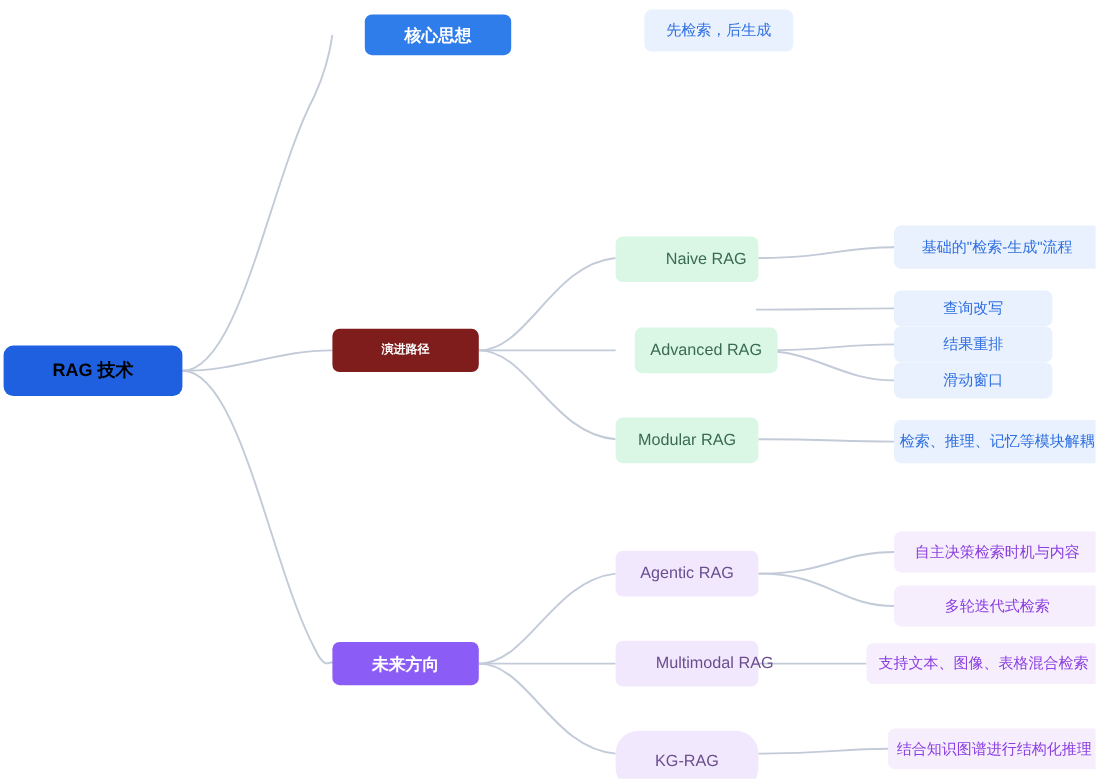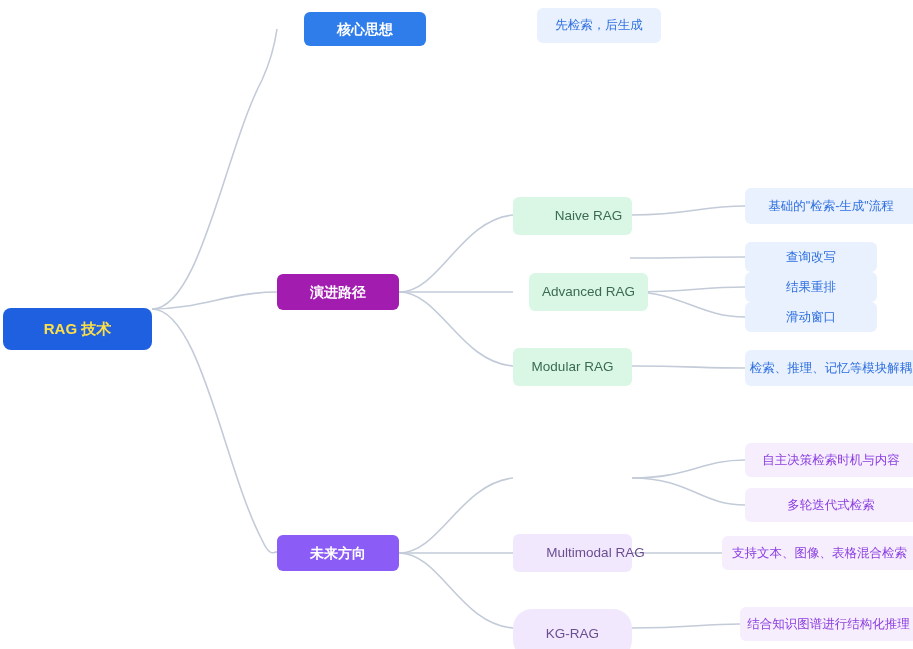--- a/index.html
+++ b/index.html
@@ -21,29 +21,28 @@
     display:flex;align-items:center;justify-content:center;
     text-align:center;
     border-radius:6px;
     white-space:nowrap;
     line-height:1.2;
   }
 
   
   .node.root{
     background:#1f60e0;
-    color:#fde047;
+    color:#000000;
     font-weight:bold;
     font-size:15px;
     border-radius:8px;
-    margin-top:20px;
   }
   
   .node.b-blue{background:#2f7ceb;color:#ffffff;font-weight:bold;font-size:14px;margin-left:27px;}
-  .node.b-green{background:#a21caf;color:#ffffff;font-weight:bold;font-size:14px;}
+  .node.b-green{background:#7f1d1d;color:#ffffff;font-weight:bold;font-size:10px;}
   .node.b-purple{background:#8b5cf6;color:#ffffff;font-weight:bold;font-size:14px;text-align:center;}
 
   
   .node.t-green{background:#d9f7e4;color:#3b6a52;font-size:13.5px;}
   .node.t-purple{background:#f2e8fd;color:#6b4e8f;font-size:13.5px;}
 
   
   .node.l-blue{background:#e8f1fd;color:#2f6fe0;font-size:12.5px;}
   .node.l-purple{background:#f6edfd;color:#8b3fe0;font-size:12.5px;}
 </style>
@@ -123,20 +122,23 @@
     <span>Modular RAG</span>
   </div>
   <div class="node l-blue" style="left:745px;top:350px;width:172px;height:36px;">
     <span>检索、推理、记忆等模块解耦</span>
   </div>
 
   <div class="node b-purple" style="left:277px;top:535px;width:122px;height:36px;">
     <span>未来方向</span>
   </div>
 
+  <div class="node t-purple" style="left:513px;top:459px;width:119px;height:38px;">
+    <span>Agentic RAG</span>
+  </div>
   <div class="node l-purple" style="left:745px;top:443px;width:172px;height:34px;">
     <span>自主决策检索时机与内容</span>
   </div>
   <div class="node l-purple" style="left:745px;top:488px;width:172px;height:34px;">
     <span>多轮迭代式检索</span>
   </div>
 
   <div class="node t-purple" style="left:513px;top:534px;width:119px;height:38px;padding-left:46px;">
     <span>Multimodal RAG</span>
   </div>

